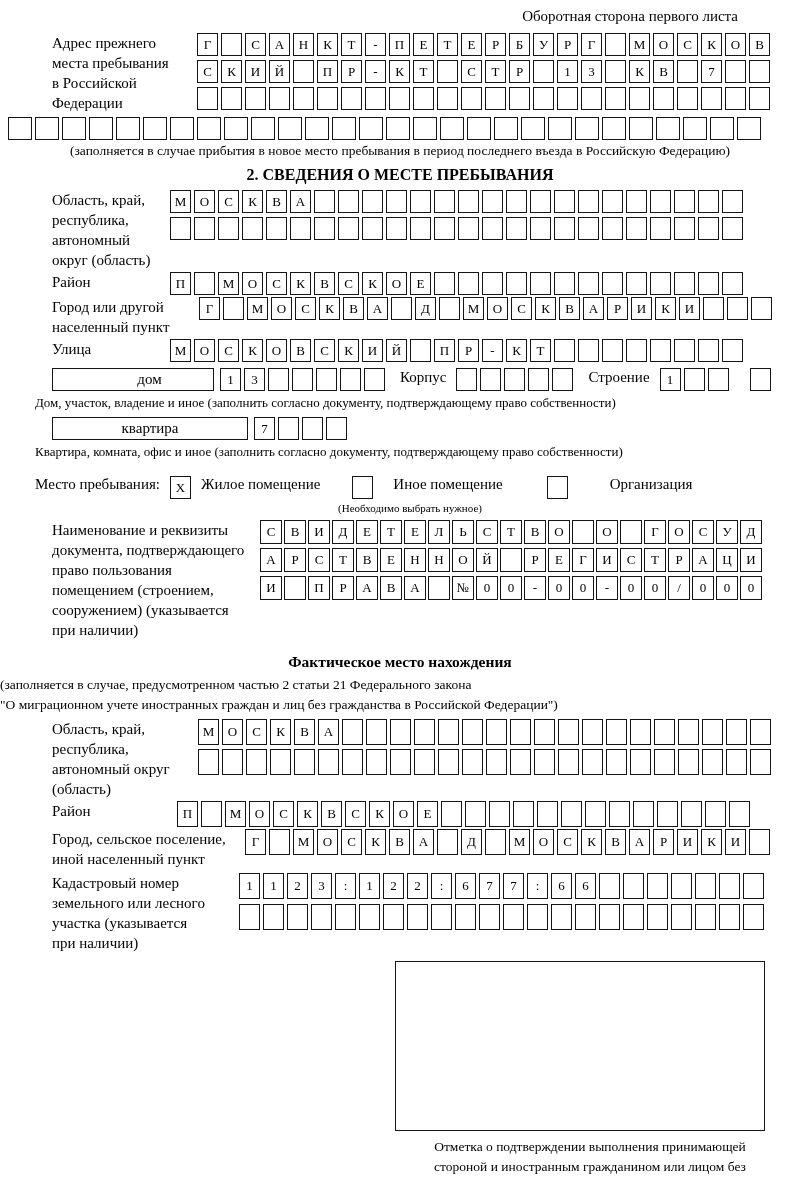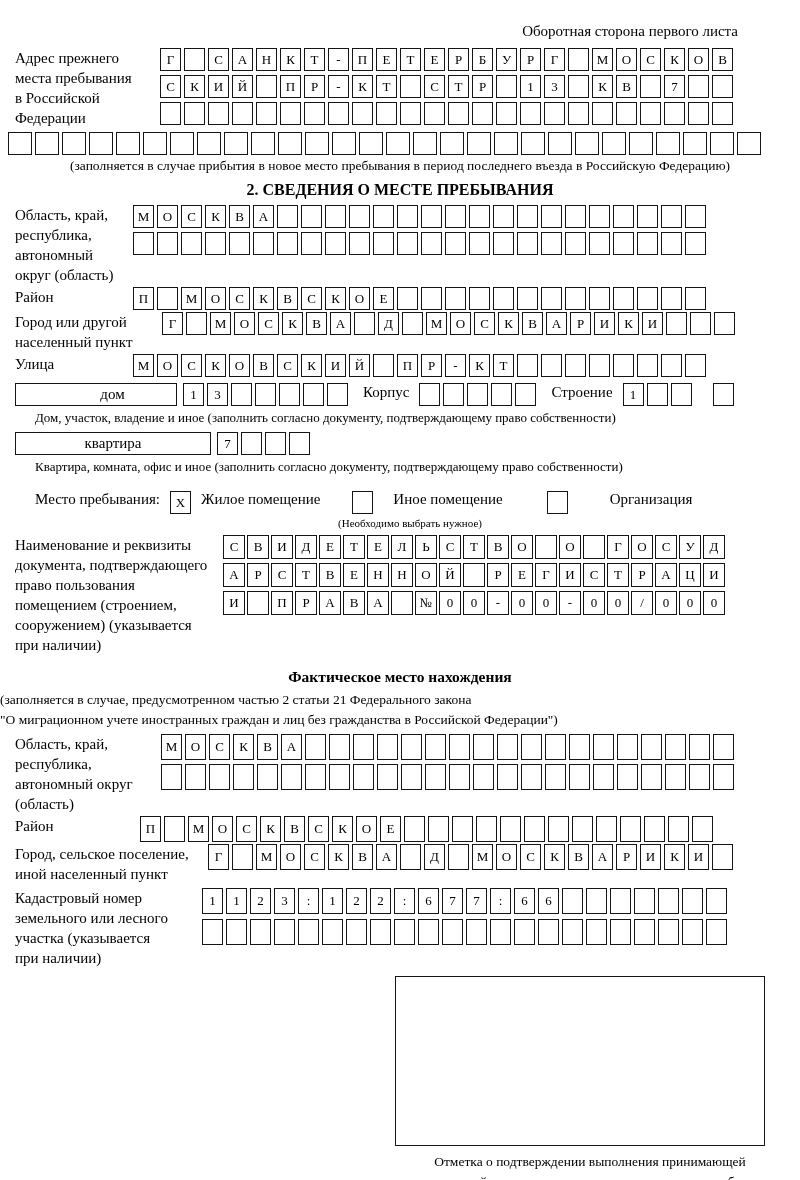--- a/index.html
+++ b/index.html
@@ -1,22 +1,22 @@
 <!DOCTYPE html>
 <html><head>
 <meta charset="utf-8">
 <style>
   html,body{margin:0;padding:0;background:#fff;}
   .page{
     width:800px;height:1180px;overflow:hidden;background:#fff;color:#000;
     font-family:"Liberation Serif","DejaVu Serif",serif;font-size:15px;position:relative;
   }
-  .header-note{padding:23px 62px 0 0;text-align:right;font-size:15px;}
+  .header-note{padding:8px 62px 0 0;text-align:right;font-size:15px;}
   .ml{white-space:pre-line;}
-  .row{display:flex;align-items:flex-start;margin-left:15px;}
+  .row{display:flex;align-items:flex-start;margin-left:52px;}
   .cells{display:flex;}
   .cellcol{display:flex;flex-direction:column;gap:4px;}
   .cell{
     box-sizing:border-box;width:21px;height:23px;border:1.6px solid #151515;margin-right:3px;
     display:inline-flex;align-items:center;justify-content:center;
     font-size:13px;font-family:"Liberation Serif","DejaVu Serif",serif;flex:0 0 auto;background:#fff;
   }
   .cells-big .cell{width:24px;}
   .cells-doc .cell{width:22px;height:24px;margin-right:2px;}
   .cells-tall .cell{height:26px;}

